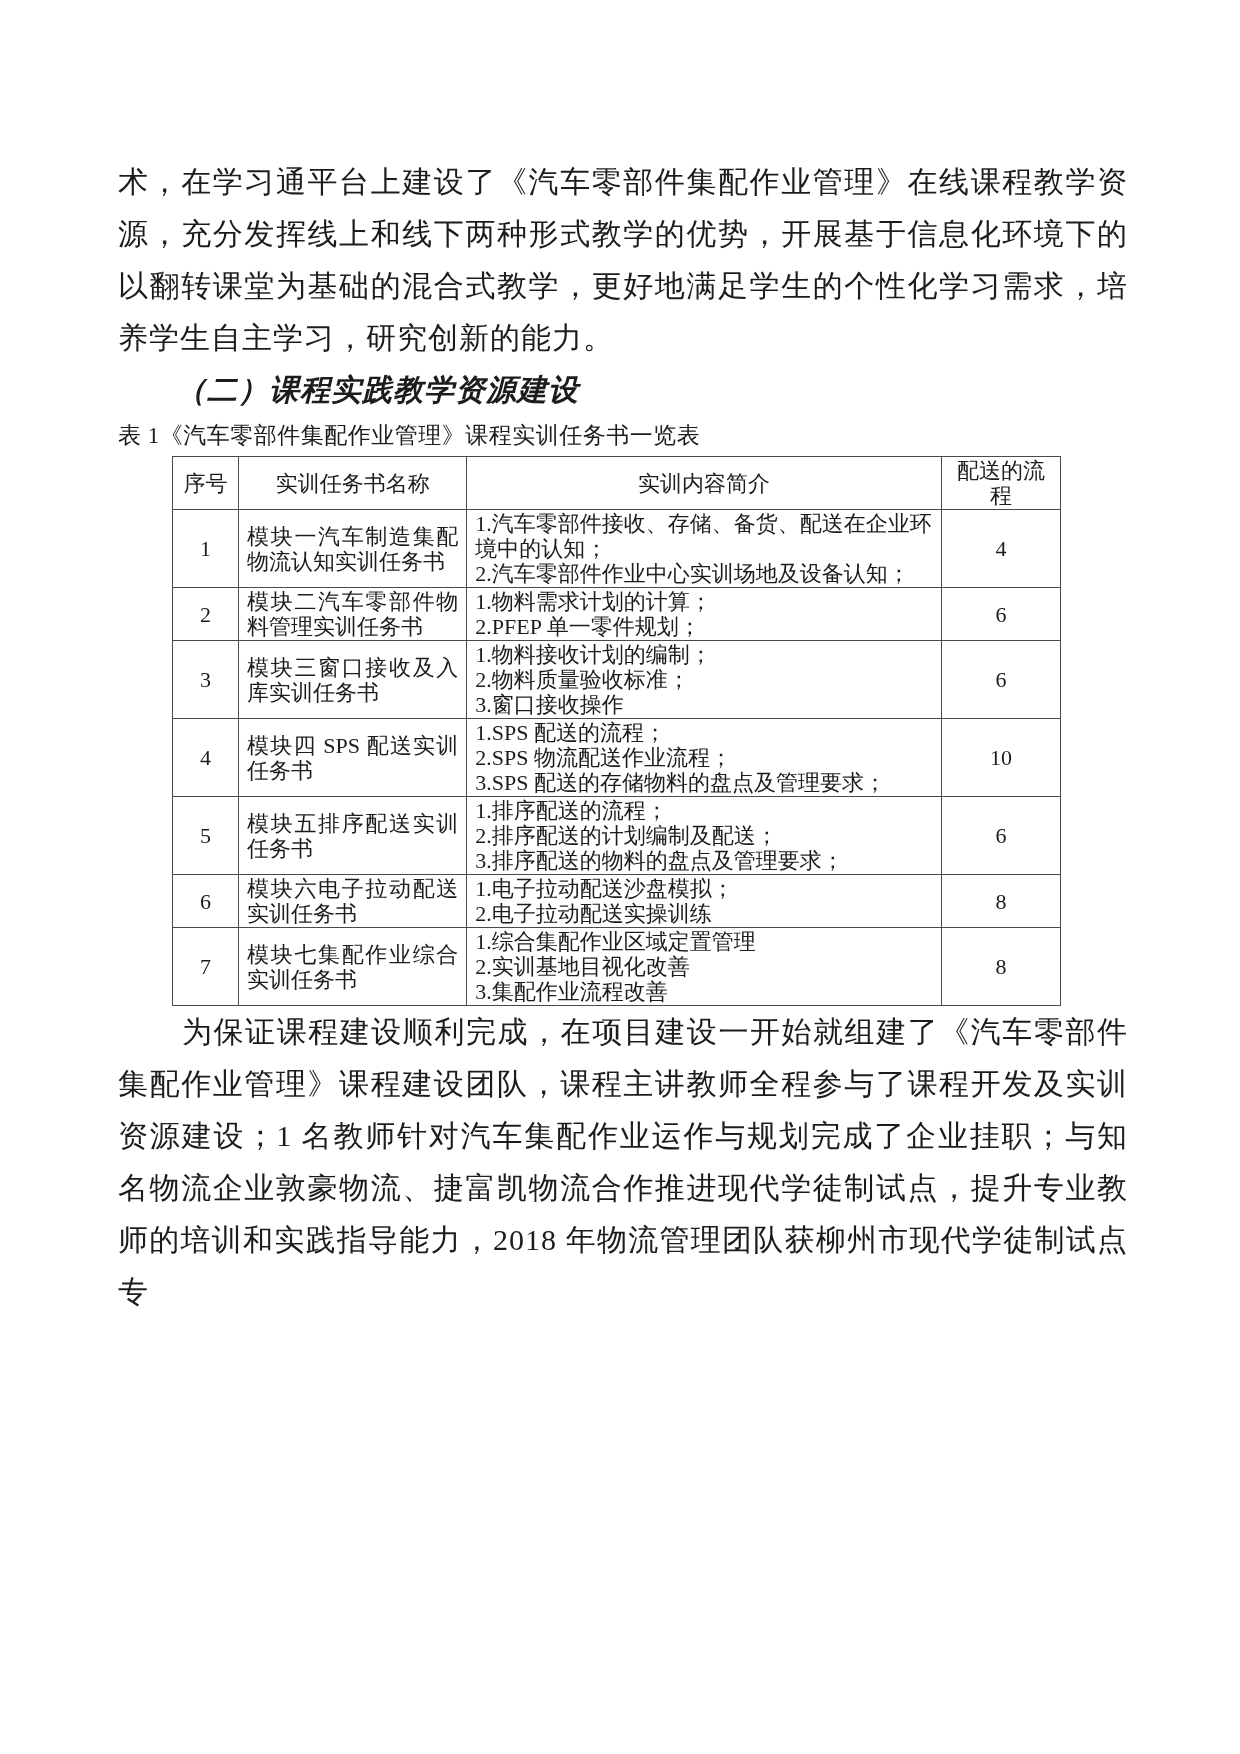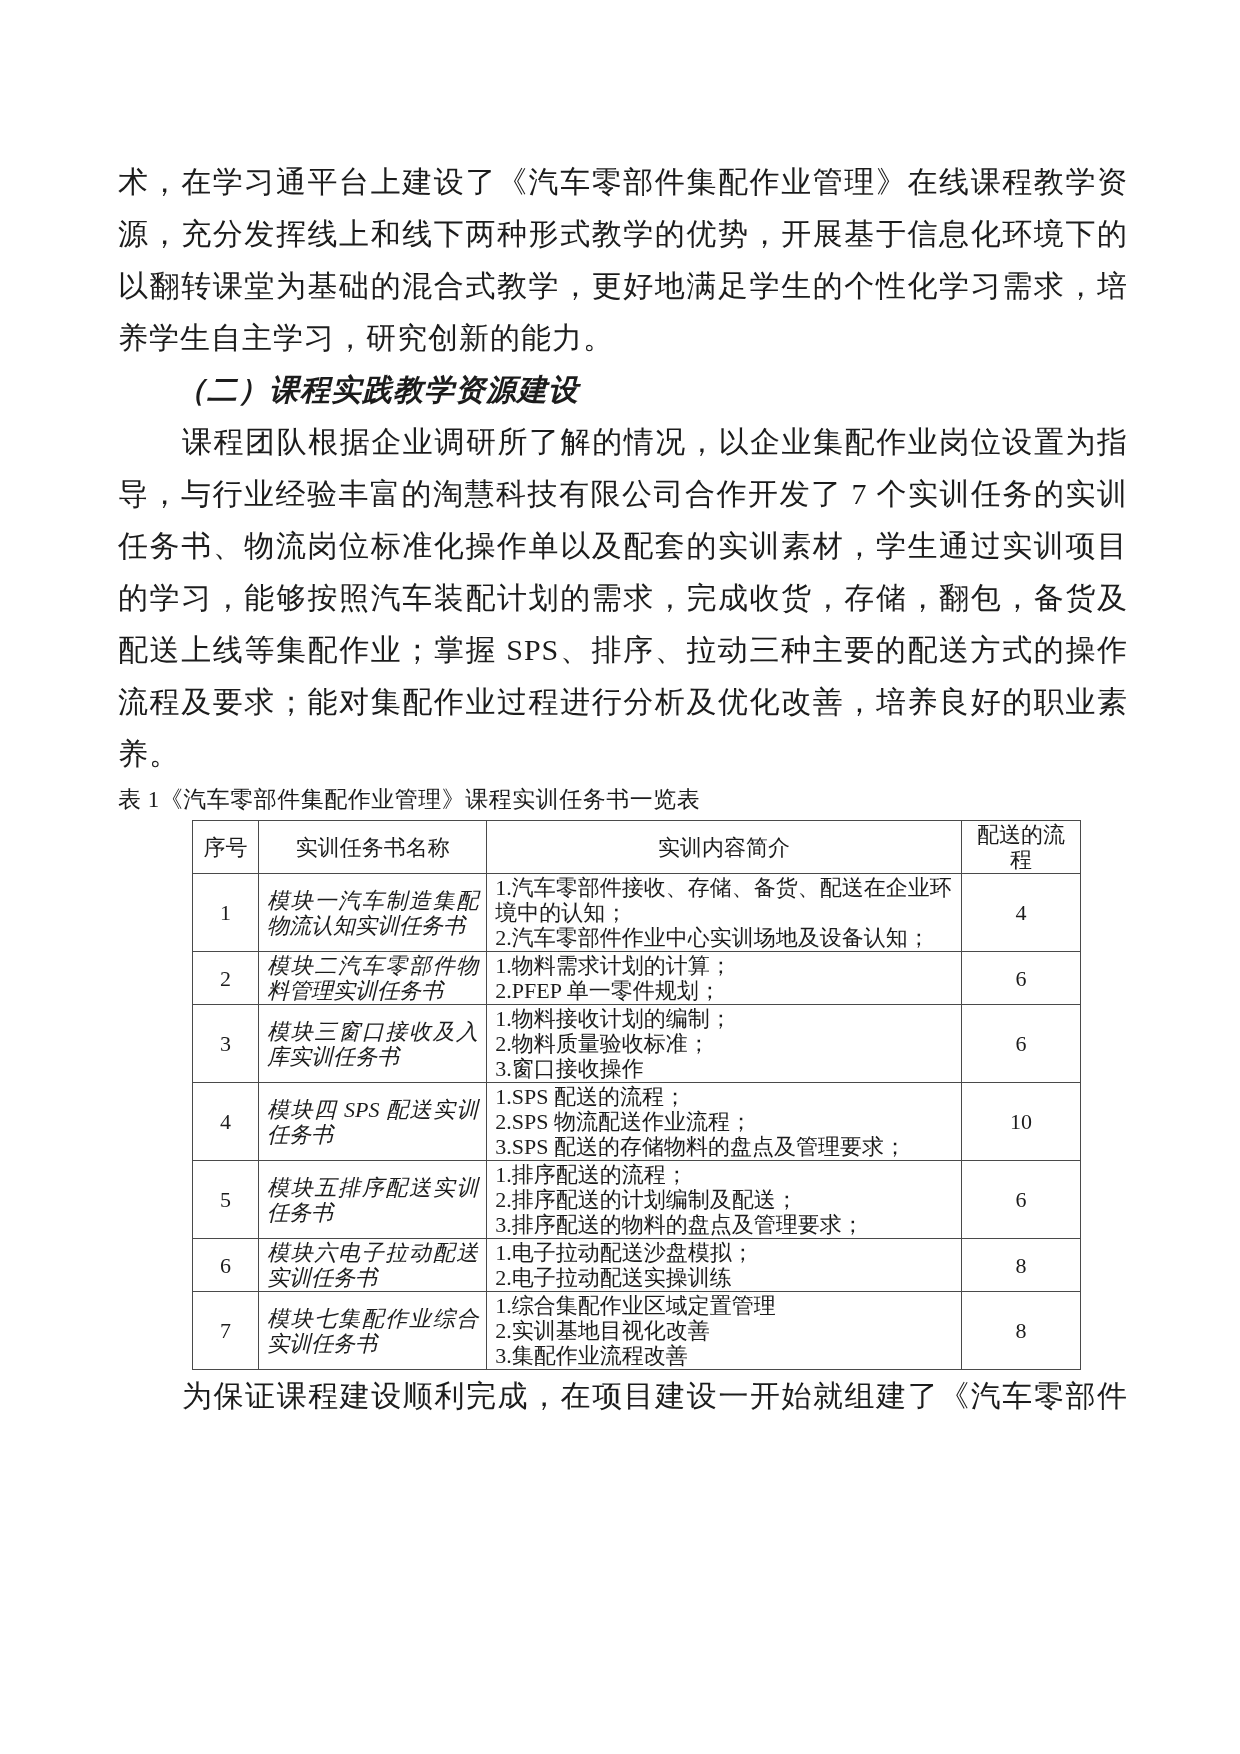--- a/index.html
+++ b/index.html
@@ -49,21 +49,21 @@
     margin: 0;
     font-size: 23px;
     line-height: 40px;
     text-align: left;
     letter-spacing: 0.5px;
   }
   table.task-table {
     border-collapse: collapse;
     table-layout: fixed;
     width: 889px;
-    margin-left: 74px;
+    margin-left: 54px;
     font-size: 22px;
     line-height: 25px;
     padding-left: 12px;
   }
   table.task-table th,
   table.task-table td {
     border: 1.5px solid #4a4a4a;
     padding: 1px 8px;
     font-weight: normal;
   }
@@ -74,21 +74,20 @@
   }
   td.col-no {
     text-align: center;
     vertical-align: middle;
   }
   td.col-name {
     text-align: justify;
     vertical-align: middle;
     padding-left: 14px;
     padding-right: 12px;
-    font-style: italic;
   }
   td.col-content {
     text-align: left;
     vertical-align: middle;
     white-space: pre-line;
     padding-left: 12px;
   }
   td.col-hours {
     text-align: center;
     vertical-align: middle;
@@ -107,21 +106,20 @@
 </head>
 <body>
 
 <div class="page">
   <div class="content">
 
     <p class="body-para">术，在学习通平台上建设了《汽车零部件集配作业管理》在线课程教学资源，充分发挥线上和线下两种形式教学的优势，开展基于信息化环境下的以翻转课堂为基础的混合式教学，更好地满足学生的个性化学习需求，培养学生自主学习，研究创新的能力。</p>
 
     <h3 class="section-heading">（二）课程实践教学资源建设</h3>
 
-    <p class="body-para indented">课程团队根据企业调研所了解的情况，以企业集配作业岗位设置为指导，与行业经验丰富的淘慧科技有限公司合作开发了 7 个实训任务的实训任务书、物流岗位标准化操作单以及配套的实训素材，学生通过实训项目的学习，能够按照汽车装配计划的需求，完成收货，存储，翻包，备货及配送上线等集配作业；掌握 SPS、排序、拉动三种主要的配送方式的操作流程及要求；能对集配作业过程进行分析及优化改善，培养良好的职业素养。</p>
 
     <div class="table-caption">表 1《汽车零部件集配作业管理》课程实训任务书一览表</div>
 
     <table class="task-table">
       <colgroup>
         <col style="width:66px">
         <col style="width:228px">
         <col style="width:474px">
         <col style="width:119px">
       </colgroup>

